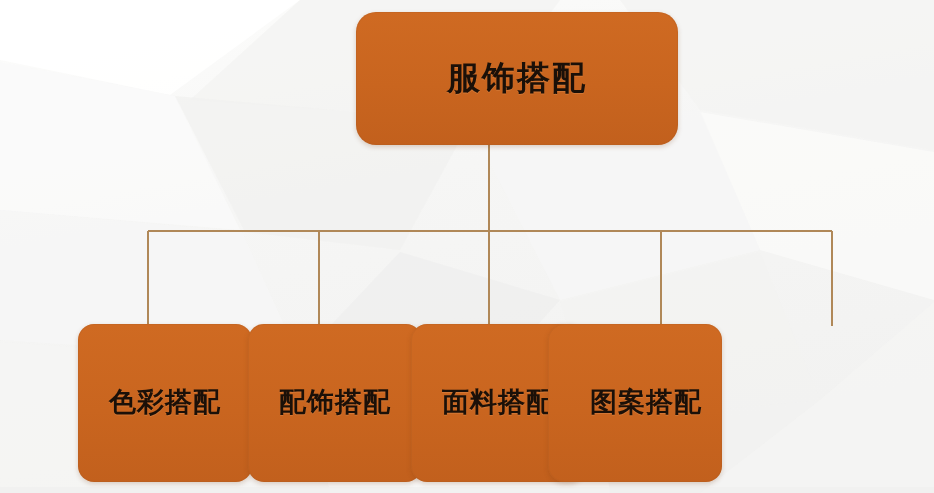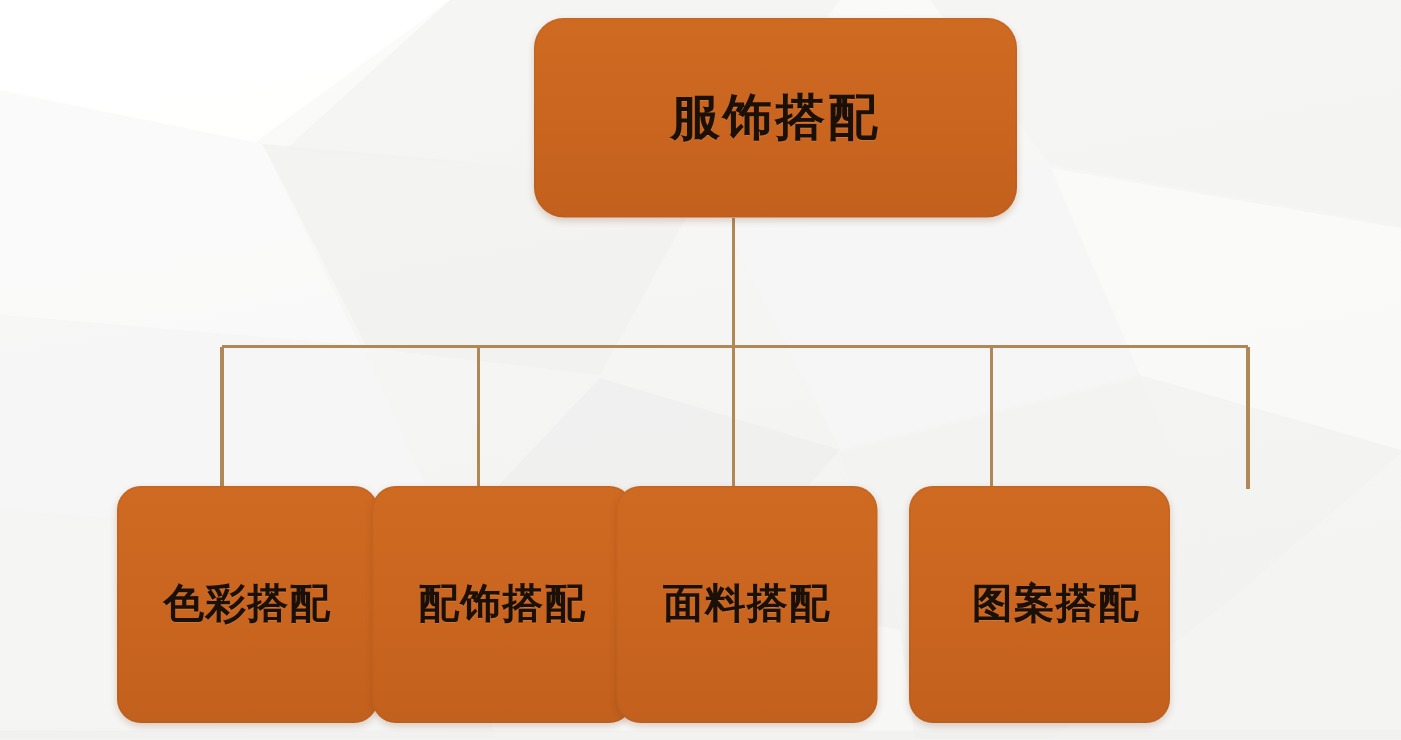--- a/index.html
+++ b/index.html
@@ -86,21 +86,21 @@
     height: 158px;
   }
   .node-child .node-label {
     font-size: 27px;
     letter-spacing: 1px;
   }
 
   #node-child-0 { left: 78px; }
   #node-child-1 { left: 248px; }
   #node-child-2 { left: 411px; }
-  #node-child-3 { left: 606px; padding-left: 22px; }
+  #node-child-3 { left: 548px; padding-left: 22px; }
   #node-child-4 { left: 752px; }
 </style>
 </head>
 <body>
 
 <div id="stage">
 
   <svg id="bg-texture" viewBox="0 0 934 493" preserveAspectRatio="none">
     <defs>
       <linearGradient id="bgGrad" x1="0" y1="0" x2="0.35" y2="1">

